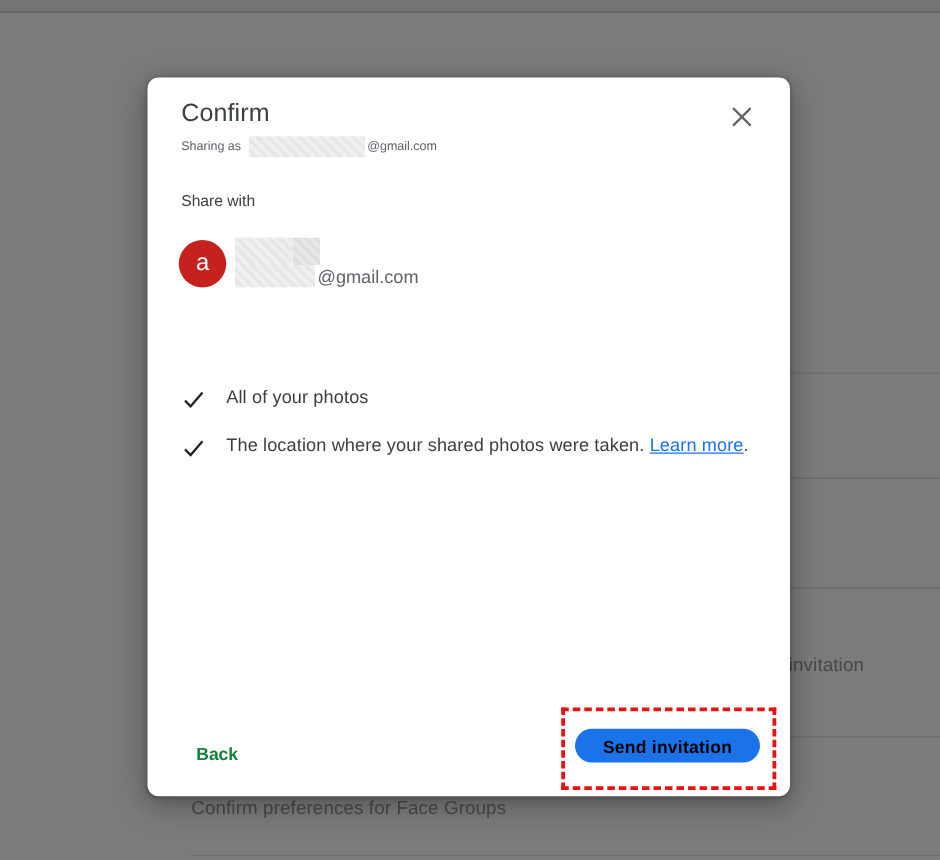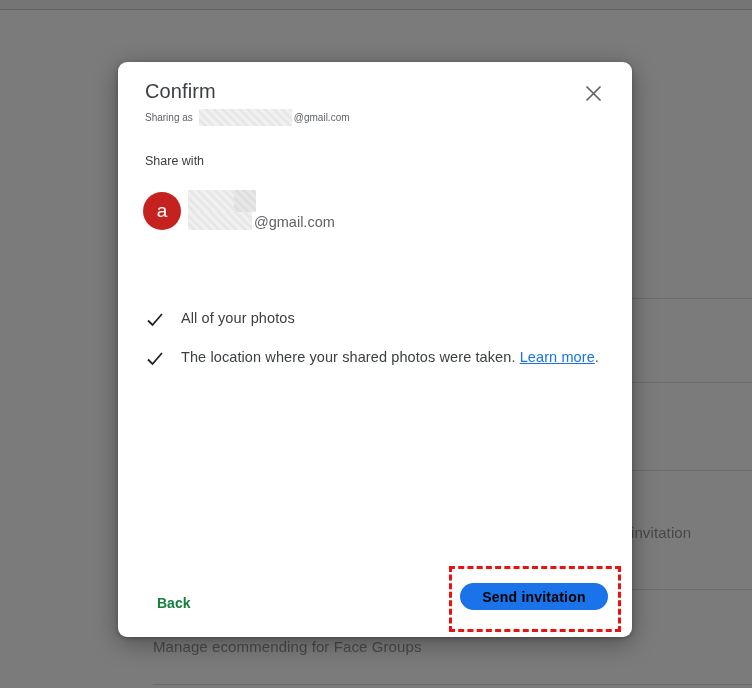--- a/index.html
+++ b/index.html
@@ -106,21 +106,21 @@
 
 <div class="stage">
 
   <div class="bg-layer">
     <div class="bg-topstrip"></div>
     <div class="bg-line bg-line-1"></div>
     <div class="bg-line bg-line-2"></div>
     <div class="bg-line bg-line-3"></div>
     <div class="bg-text bg-text-right">invitation</div>
     <div class="bg-line bg-line-4"></div>
-    <div class="bg-text bg-text-bottom">Manage ecommending for Face Groups</div>
+    <div class="bg-text bg-text-bottom">Confirm preferences for Face Groups</div>
     <div class="bg-line bg-line-5"></div>
   </div>
 
   <div class="dialog">
 
     <div class="dlg-title">Confirm</div>
 
     <button class="close-btn" aria-label="Close">
       <svg width="17" height="17" viewBox="0 0 17 17">
         <path d="M1.5 1.5 L15.5 15.5 M15.5 1.5 L1.5 15.5" stroke="#5f6368" stroke-width="1.7" fill="none"></path>

